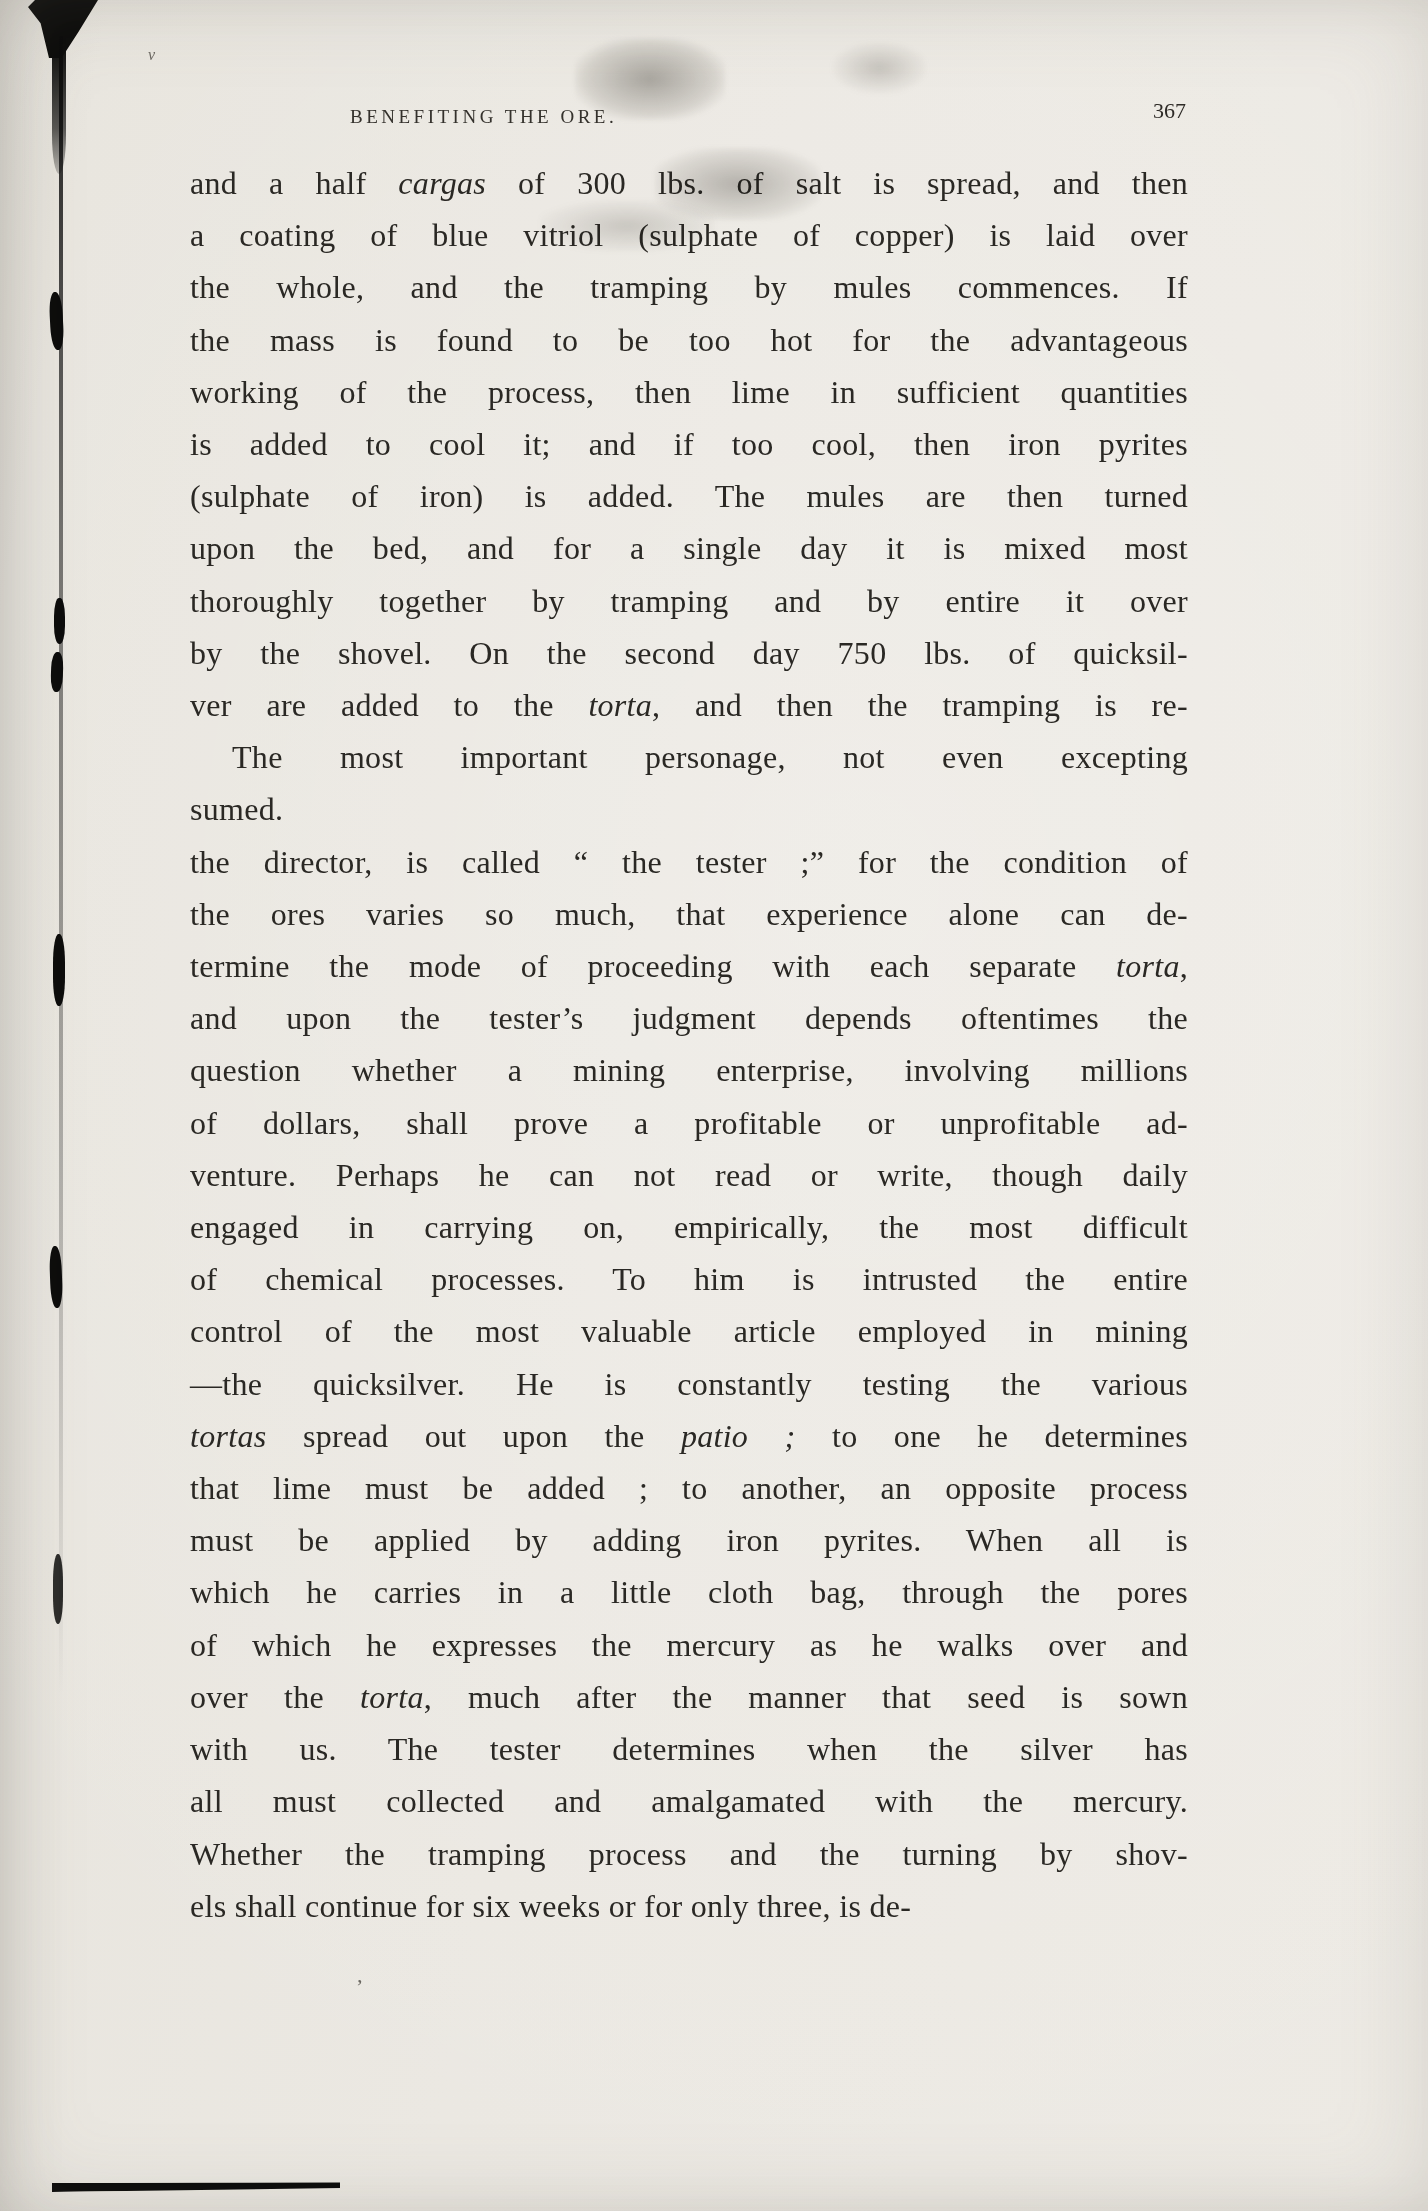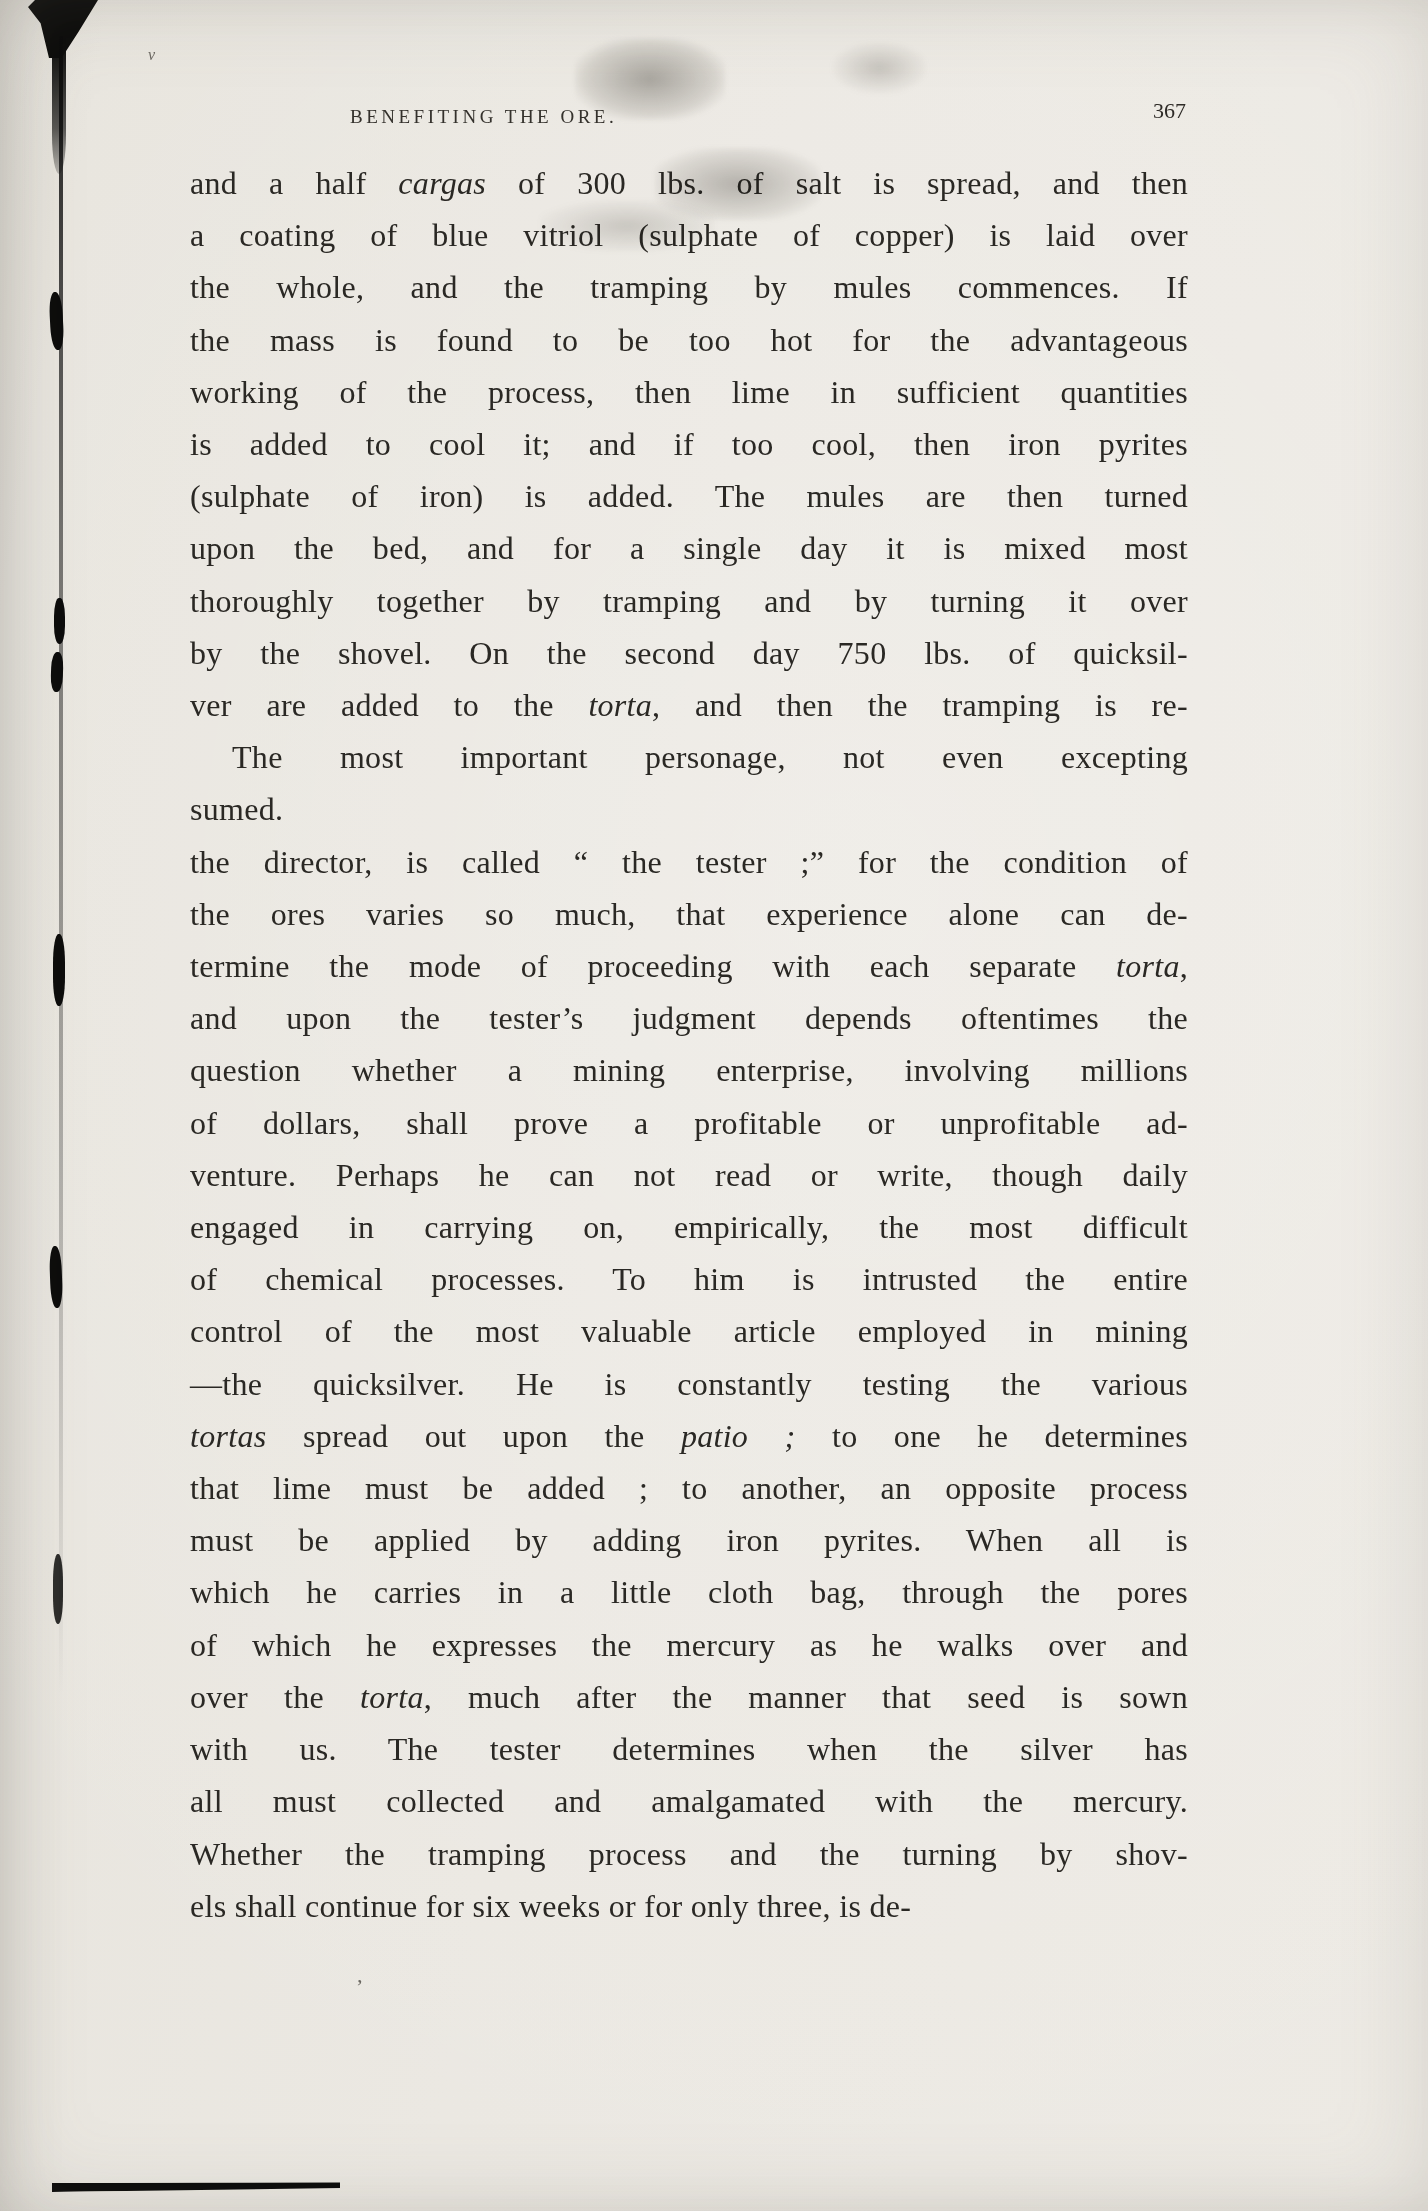--- a/index.html
+++ b/index.html
@@ -102,21 +102,21 @@
 
   <main class="text-block" id="body-text">
       <div class="line"><span>and a half </span><i>cargas</i><span> of 300 lbs. of salt is spread, and then</span></div>
       <div class="line"><span>a coating of blue vitriol (sulphate of copper) is laid over</span></div>
       <div class="line"><span>the whole, and the tramping by mules commences. If</span></div>
       <div class="line"><span>the mass is found to be too hot for the advantageous</span></div>
       <div class="line"><span>working of the process, then lime in sufficient quantities</span></div>
       <div class="line"><span>is added to cool it; and if too cool, then iron pyrites</span></div>
       <div class="line"><span>(sulphate of iron) is added. The mules are then turned</span></div>
       <div class="line"><span>upon the bed, and for a single day it is mixed most</span></div>
-      <div class="line"><span>thoroughly together by tramping and by turning it over</span></div>
+      <div class="line"><span>thoroughly together by tramping and by entire it over</span></div>
       <div class="line"><span>by the shovel. On the second day 750 lbs. of quicksil-</span></div>
       <div class="line"><span>ver are added to the </span><i>torta</i><span>, and then the tramping is re-</span></div>
       <div class="line indent"><span>The most important personage, not even excepting</span></div>
       <div class="line last"><span>sumed.</span></div>
       <div class="line"><span>the director, is called “ the tester ;” for the condition of</span></div>
       <div class="line"><span>the ores varies so much, that experience alone can de-</span></div>
       <div class="line"><span>termine the mode of proceeding with each separate </span><i>torta</i><span>,</span></div>
       <div class="line"><span>and upon the tester’s judgment depends oftentimes the</span></div>
       <div class="line"><span>question whether a mining enterprise, involving millions</span></div>
       <div class="line"><span>of dollars, shall prove a profitable or unprofitable ad-</span></div>

